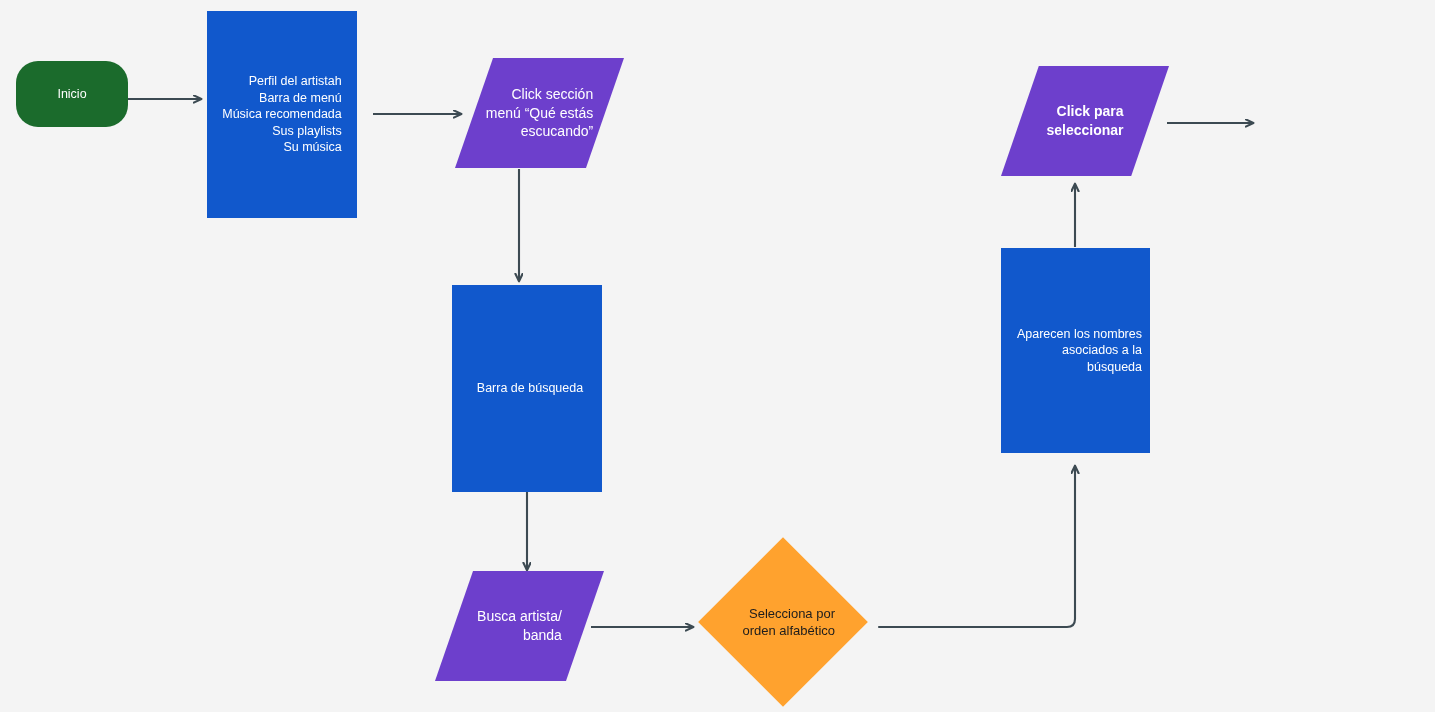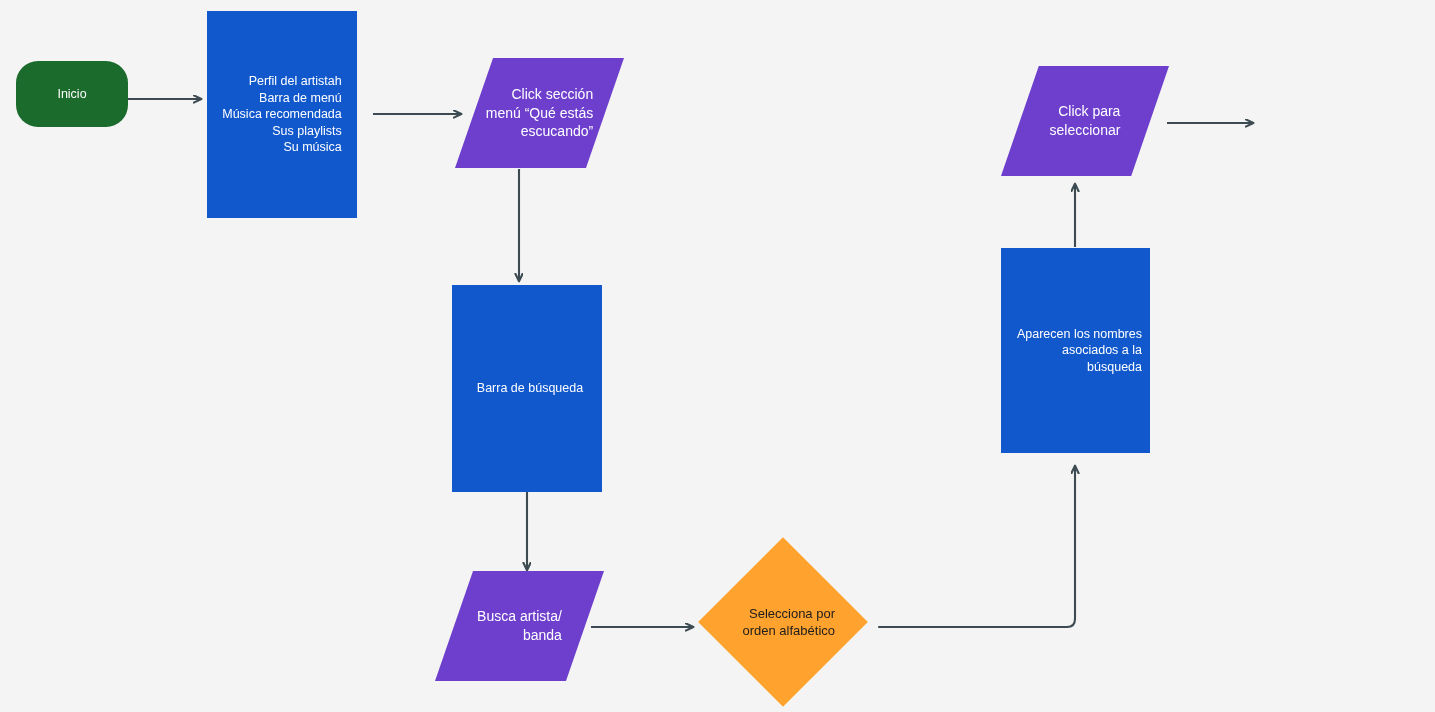--- a/index.html
+++ b/index.html
@@ -145,19 +145,19 @@
     <div class="diamond-fill"></div>
     <span class="node-label" style="width:170px;">Selecciona por
 orden alfabético</span>
   </div>
 
   <div class="node shape-process" style="left:1001px; top:248px; width:149px; height:205px;">
     <span class="node-label">Aparecen los nombres
 asociados a la búsqueda</span>
   </div>
 
-  <div class="node shape-io io-clip" style="left:1001px; top:66px; width:168px; height:110px;">
+  <div class="node shape-io io-clip" style="left:1001px; top:66px; width:168px; height:110px;font-weight:bold;">
     <span class="node-label">Click para
 seleccionar</span>
   </div>
 
 
 </div>
 
 </body></html>

